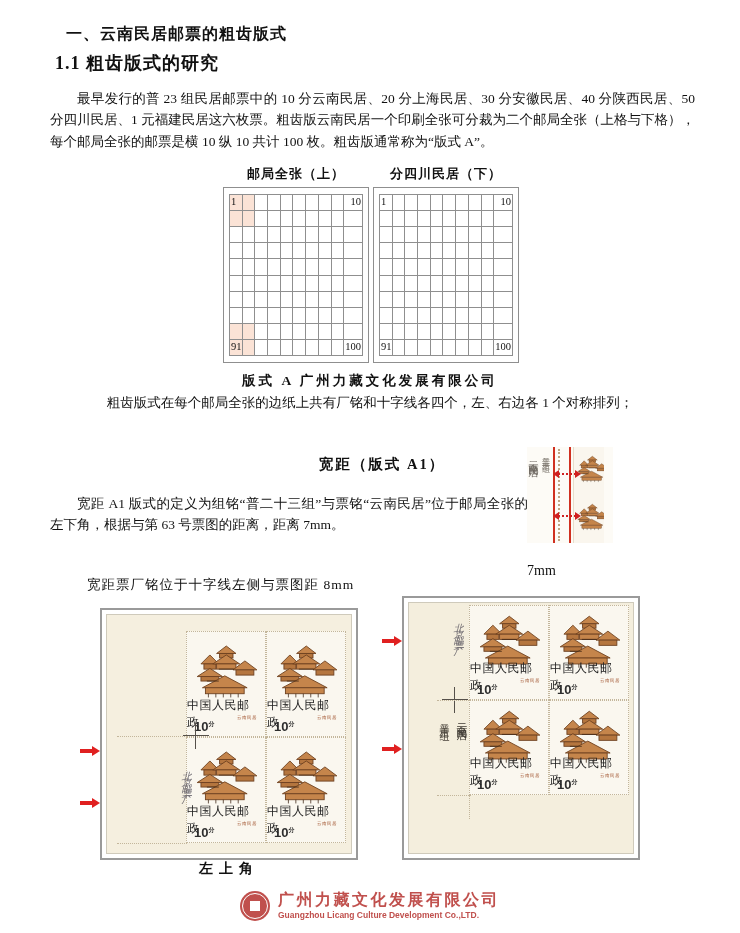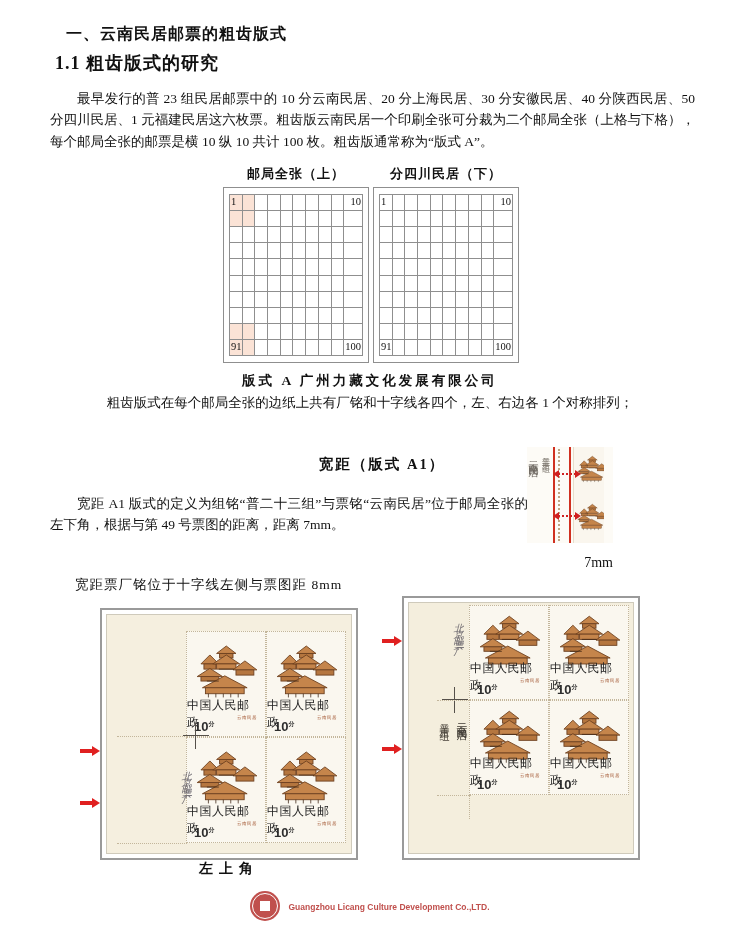--- a/index.html
+++ b/index.html
@@ -49,23 +49,23 @@
   .redline{width:2px;background:#d03020;margin:0 2px;}
   .perfcol{width:6px;border-left:2px dotted #c0a584;margin:2px 1px;}
   .frag{position:relative;width:30px;overflow:hidden;background:#faf6ee;border-left:1px solid #e8ddca;}
   .frag svg{position:absolute;left:-4px;width:44px;height:44px;}
   .frag svg.f2{top:48px;}
   .dotted-arrow{position:absolute;border-top:2px dotted #d02020;width:24px;}
   .dotted-arrow::before{content:"";position:absolute;left:-2px;top:-5px;width:0;height:0;
       border-right:6px solid #d02020;border-top:4px solid transparent;border-bottom:4px solid transparent;}
   .dotted-arrow::after{content:"";position:absolute;right:-2px;top:-5px;width:0;height:0;
       border-left:6px solid #d02020;border-top:4px solid transparent;border-bottom:4px solid transparent;}
-  .fig7-label{text-align:right;font-size:14px;margin-top:12px;font-family:"Liberation Serif",serif;}
-
-  .note{position:absolute;left:75px;top:576px;font-size:13.5px;letter-spacing:1px;}
+  .fig7-label{text-align:left;font-size:14px;margin-top:20px;font-family:"Liberation Serif",serif;}
+
+  .note{position:absolute;left:87px;top:576px;font-size:13.5px;letter-spacing:1px;}
 
   
   .photo{position:absolute;background:#fff;border:2px solid #9a9a9a;padding:4px;box-sizing:border-box;}
   .photo-inner{position:relative;width:100%;height:100%;border:1px solid #cfcabb;box-sizing:border-box;
       overflow:hidden;}
   .photo1{left:100px;top:608px;width:258px;height:252px;}
   .photo1 .photo-inner{background:#f5efdf;}
   .photo2{left:402px;top:596px;width:238px;height:264px;}
   .photo2 .photo-inner{background:#f4eedd;}
 
@@ -365,21 +365,21 @@
       </div>
     </div>
   </div>
 
   <div class="diagram-caption">版式 A 广州力藏文化发展有限公司</div>
   <div class="diagram-desc">
     <div>粗齿版式在每个邮局全张的边纸上共有厂铭和十字线各四个，左、右边各 1 个对称排列；</div>
   </div>
 
   <div class="a1-head">宽距（版式 A1）</div>
-  <p class="a1-para">宽距 A1 版式的定义为组铭“普二十三组”与票铭“云南民居”位于邮局全张的左下角，根据与第 49 号票图的距离，距离 7mm。</p>
+  <p class="a1-para">宽距 A1 版式的定义为组铭“普二十三组”与票铭“云南民居”位于邮局全张的左下角，根据与第 63 号票图的距离，距离 7mm。</p>
 
   <div class="fig7">
     <div class="fig7-body">
       <div class="v-text upright">云南民居</div>
       <div class="v-text small">普二十三组</div>
       <div class="redline"></div>
       <div class="perfcol"></div>
       <div class="redline"></div>
       <div class="frag">
         <svg viewBox="0 0 55 72">
@@ -495,17 +495,18 @@
       <div class="perf-ext" style="left:28px;top:192px;width:34px;"></div>
       <div class="perf-ext v" style="left:60px;top:192px;height:24px;"></div>
     </div>
   </div>
   <div class="red-arrow" style="left:382px;top:639px;"></div>
   <div class="red-arrow" style="left:382px;top:747px;"></div>
 
   <div class="footer">
     <div class="logo"></div>
     <div class="footer-text">
+      <span class="company-cn">广州力藏文化发展有限公司</span>
       <span class="company-en">Guangzhou Licang Culture Development Co.,LTD.</span>
     </div>
   </div>
 
 </div>
 
 </body></html>

